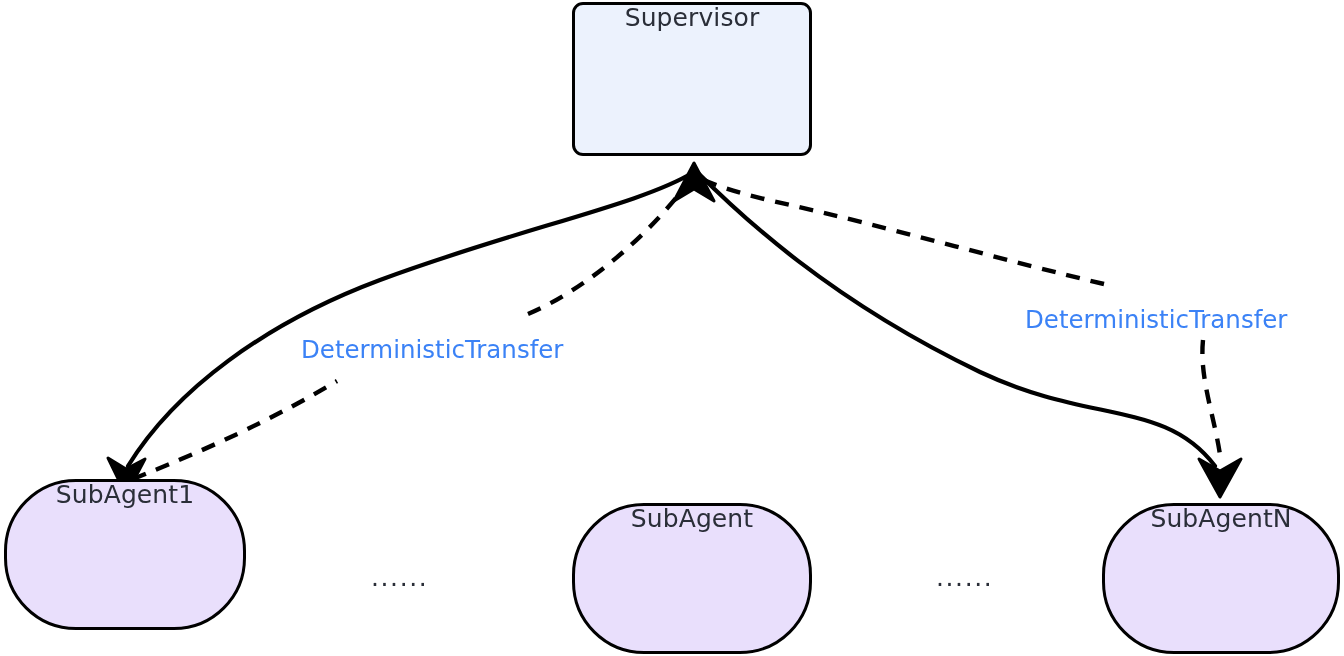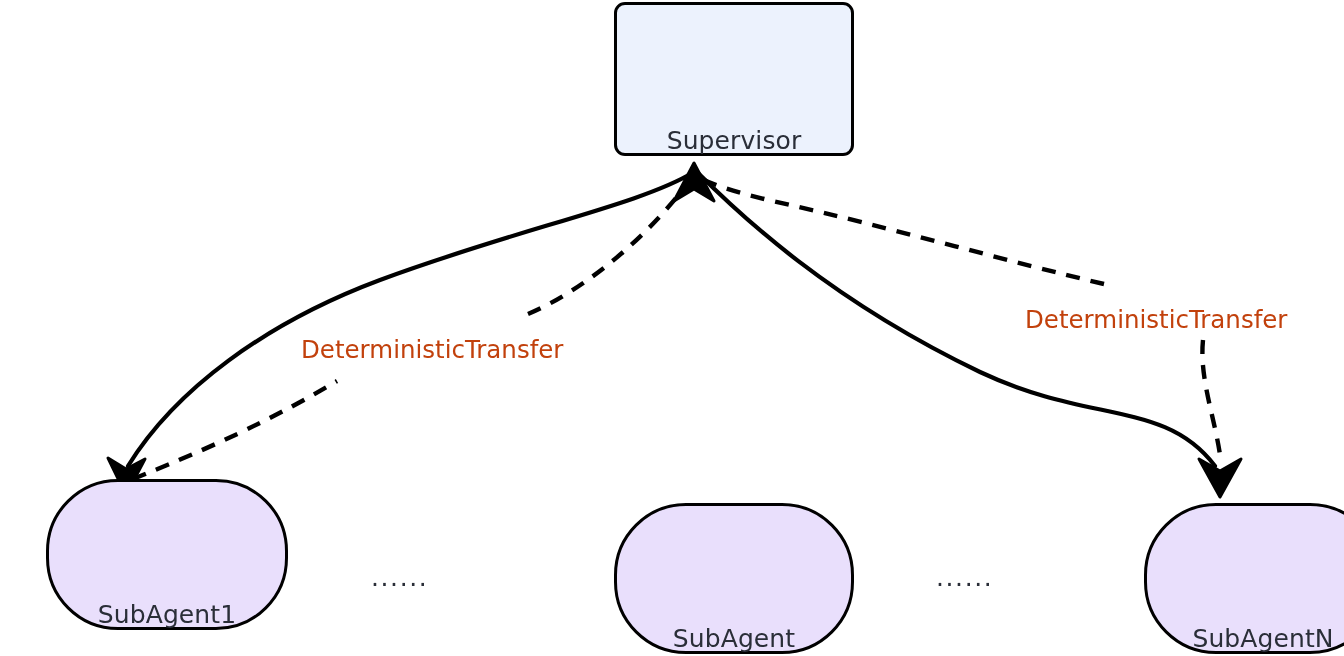--- a/index.html
+++ b/index.html
@@ -20,24 +20,23 @@
     left: 0;
     top: 0;
     width: 1344px;
     height: 656px;
   }
   .node {
     position: absolute;
     box-sizing: border-box;
     border: 3.2px solid #000000;
     display: flex;
-    align-items: flex-end;
+    align-items: flex-start;
     justify-content: center;
     z-index: 3;
-    margin-left: 42px;
   }
   .node-label {
     font-size: 25px;
     color: #2a2e38;
     letter-spacing: 0.1px;
     white-space: nowrap;
     line-height: 1;
   }
   #node-supervisor {
     left: 572px;
@@ -79,21 +78,21 @@
     line-height: 1;
     z-index: 3;
     white-space: nowrap;
   }
   #ellipsis-left  { left: 371px; top: 565px; }
   #ellipsis-right { left: 936px; top: 565px; }
 
   .edge-label {
     position: absolute;
     font-size: 24.5px;
-    color: #c2410c;
+    color: #3b82f6;
     background: #ffffff;
     line-height: 1;
     white-space: nowrap;
     z-index: 4;
     padding: 2px 3px;
   }
   #edge-label-left  { left: 298px; top: 336px; }
   #edge-label-right { left: 1022px; top: 306px; }
 </style>
 </head>

